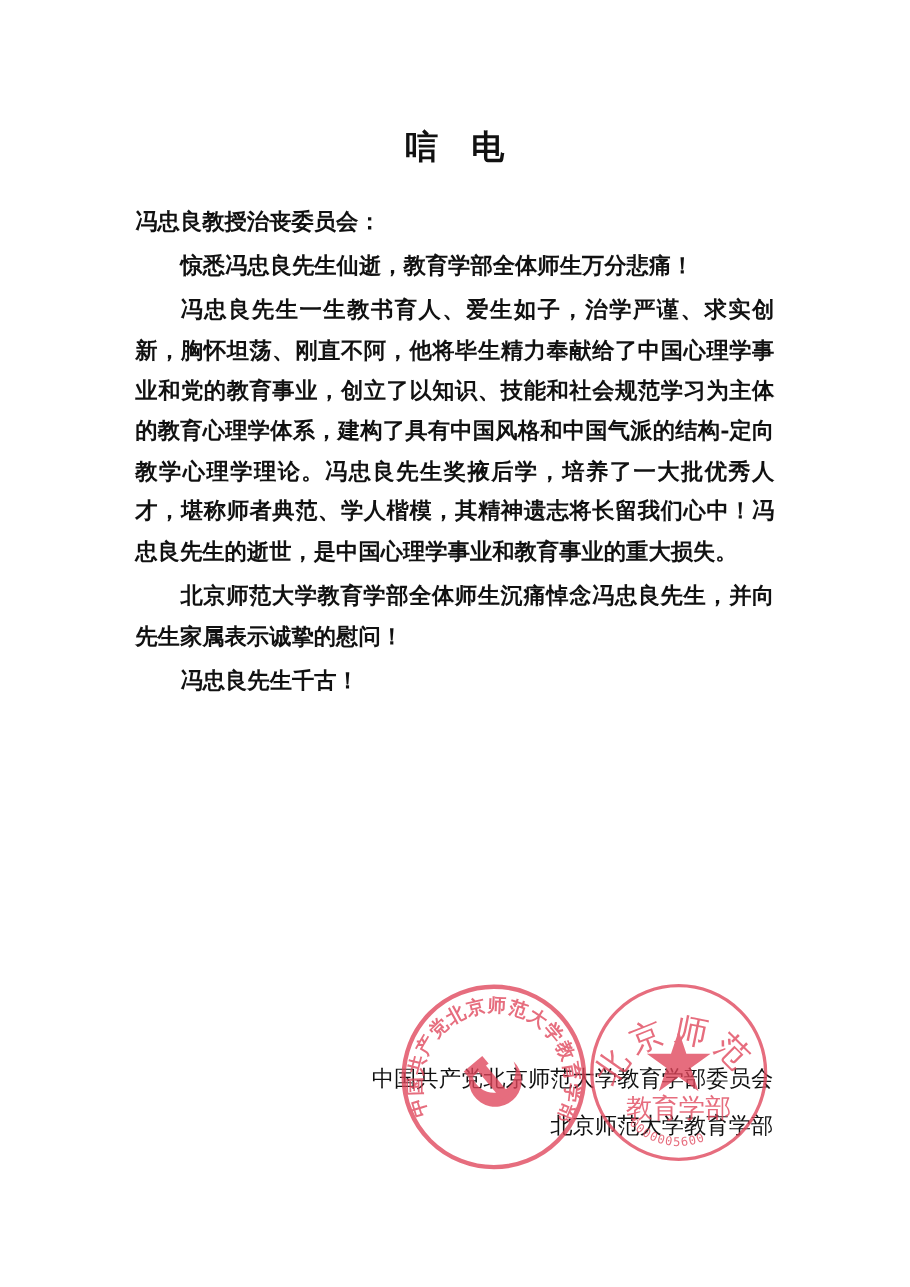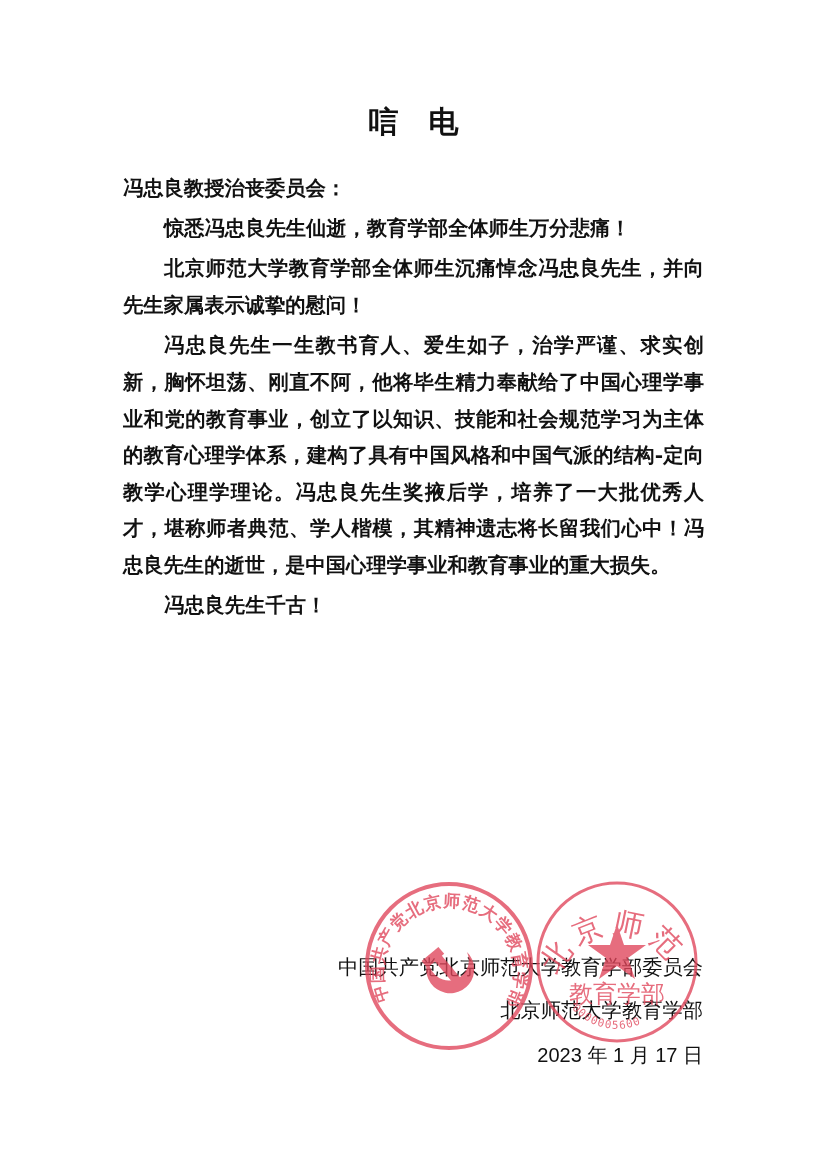--- a/index.html
+++ b/index.html
@@ -1,18 +1,18 @@
 <!DOCTYPE html>
 <html><head>
 <meta charset="utf-8">
 <style>
   html, body { margin:0; padding:0; background:#ffffff; }
   body { width:827px; height:1170px; position:relative; overflow:hidden;
          font-family:"DejaVu Serif","Liberation Serif",serif; color:#111; }
-  .page { position:absolute; left:0; top:0; width:827px; height:1032px; }
+  .page { position:absolute; left:0; top:13px; width:827px; height:1032px; }
   .title { position:absolute; left:0; width:827px; top:100px; text-align:center;
            font-size:30px; font-weight:bold; letter-spacing:30px; line-height:44px;
            font-family:"DejaVu Sans","Liberation Sans",sans-serif; padding-left:30px; box-sizing:border-box; }
   .text { position:absolute; left:123px; width:581px; font-size:20.3px; line-height:36.6px; }
   .salutation { top:170px;font-weight:bold; }
   .body { top:210px; }
   .para { margin:0 0 3.8px 0; text-indent:41px; text-align:justify; text-align-last:left;font-weight:bold; }
   .sig { position:absolute; right:124px; font-size:20.3px; line-height:30px; text-align:right; white-space:nowrap; z-index:2; }
   .sig1 { top:952px; }
   .sig2 { top:995px;margin-left:24px; }
@@ -23,28 +23,27 @@
 <body>
 
 <div class="page">
 
   <div class="title">唁电</div>
 
   <div class="text salutation">冯忠良教授治丧委员会：</div>
 
   <div class="text body">
     <p class="para">惊悉冯忠良先生仙逝，教育学部全体师生万分悲痛！</p>
+    <p class="para">冯忠良先生一生教书育人、爱生如子，治学严谨、求实创新，胸怀坦荡、刚直不阿，他将毕生精力奉献给了中国心理学事业和党的教育事业，创立了以知识、技能和社会规范学习为主体的教育心理学体系，建构了具有中国风格和中国气派的结构-定向教学心理学理论。冯忠良先生奖掖后学，培养了一大批优秀人才，堪称师者典范、学人楷模，其精神遗志将长留我们心中！冯忠良先生的逝世，是中国心理学事业和教育事业的重大损失。</p>
     <p class="para">北京师范大学教育学部全体师生沉痛悼念冯忠良先生，并向先生家属表示诚挚的慰问！</p>
-    <p class="para">冯忠良先生一生教书育人、爱生如子，治学严谨、求实创新，胸怀坦荡、刚直不阿，他将毕生精力奉献给了中国心理学事业和党的教育事业，创立了以知识、技能和社会规范学习为主体的教育心理学体系，建构了具有中国风格和中国气派的结构-定向教学心理学理论。冯忠良先生奖掖后学，培养了一大批优秀人才，堪称师者典范、学人楷模，其精神遗志将长留我们心中！冯忠良先生的逝世，是中国心理学事业和教育事业的重大损失。</p>
     <p class="para">冯忠良先生千古！</p>
   </div>
 
   <div class="sig sig1">中国共产党北京师范大学教育学部委员会</div>
   <div class="sig sig2">北京师范大学教育学部</div>
-  <div class="sig date">2023 年 1 月 17 日</div>
 
   <svg class="seal" style="left:363px; top:880px;" width="172" height="172" viewBox="0 0 172 172">
     <defs>
       <path id="ringL" d="M 26 120 A 66 66 0 1 1 146 120"></path>
     </defs>
     <circle cx="86" cy="86" r="82" fill="none" stroke="#e0455a" stroke-width="4"></circle>
     <text font-size="17" font-weight="bold" fill="#e0455a" font-family="DejaVu Sans, sans-serif" letter-spacing="1">
       <textPath href="#ringL">中国共产党北京师范大学教育学部委员会</textPath>
     </text>
     <g transform="translate(86,92)">

